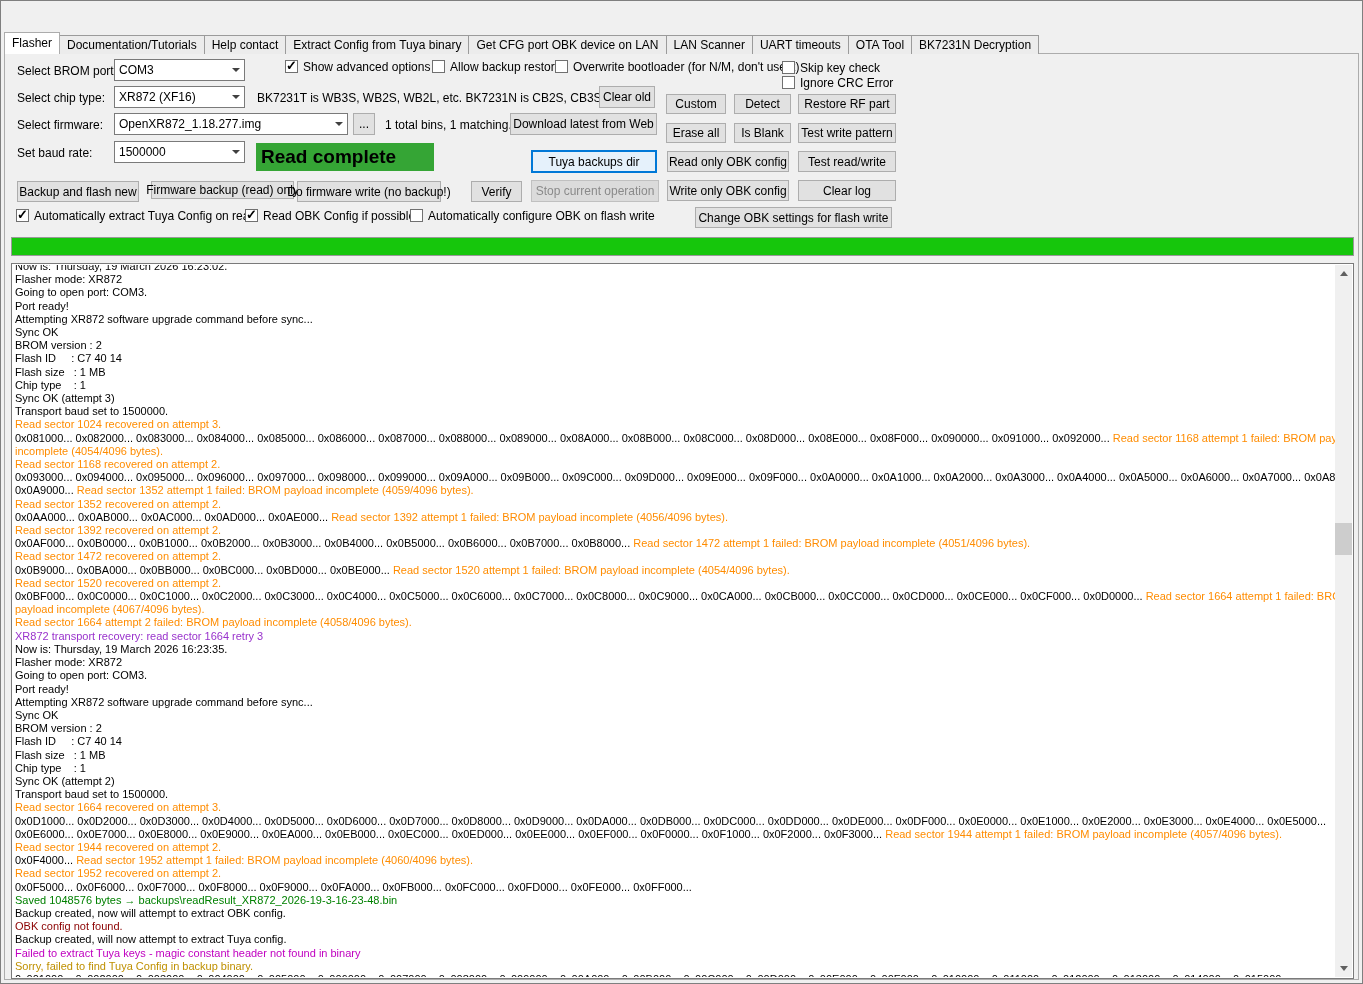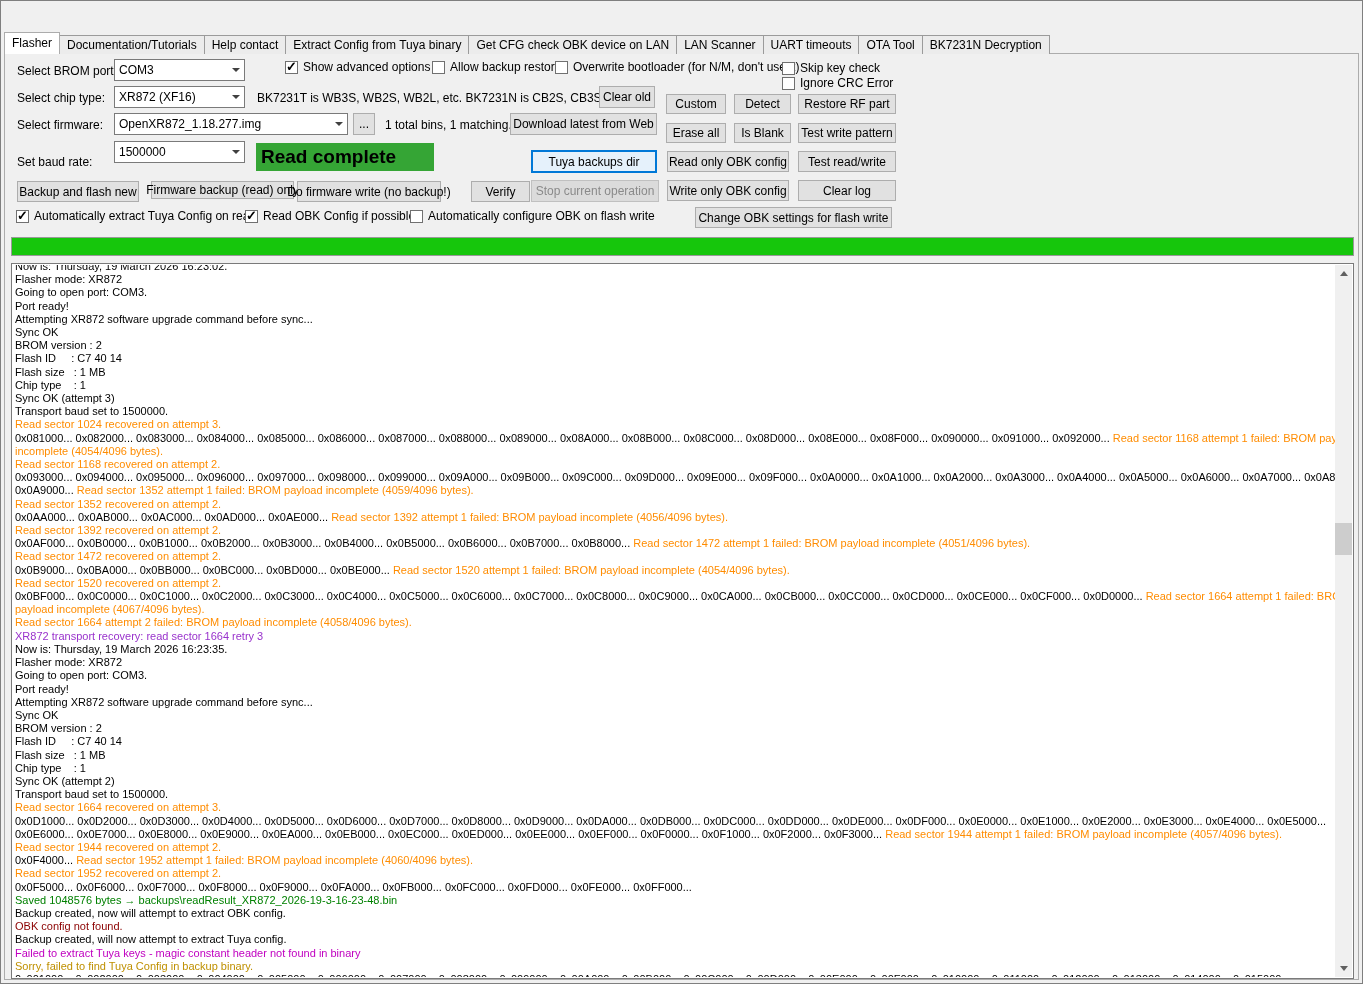--- a/index.html
+++ b/index.html
@@ -37,21 +37,21 @@
          background:#E1E1E1; border:1px solid #ADADAD; box-sizing:border-box;
          font-size:12px; color:#000; white-space:nowrap; z-index:6; cursor:default; }
   .btn.focused { border:2px solid #0078D7; background:#E5F1FB; }
   .btn.disabled { background:#DBDBDB; border-color:#C0C0C0; color:#8A8A8A; }
   .combo { position:absolute; background:#FFFFFF; border:1px solid #7A7A7A; box-sizing:border-box;
            display:flex; align-items:center; font-size:12px; color:#000; padding-left:4px; z-index:6; }
   .combo-text { white-space:nowrap; overflow:hidden; }
   .arrow-zone { margin-left:auto; width:17px; height:100%; display:flex; align-items:center; justify-content:center; }
   .arrow-zone::after { content:""; width:0; height:0; border-left:4px solid transparent;
            border-right:4px solid transparent; border-top:4px solid #404040; }
-  .checkbox { position:absolute; display:flex; align-items:center; font-size:12px; color:#000;
+  .checkbox { position:absolute; display:flex; font-size:12px; color:#000;
               white-space:nowrap; z-index:6; }
   .checkbox .box { width:13px; height:13px; background:#FFFFFF; border:1px solid #707070;
               box-sizing:border-box; margin-right:5px; position:relative; flex:none; }
   .checkbox .box::after { content:"✓"; position:absolute; left:0px; top:-3px; font-size:13px;
               font-weight:bold; color:#000; visibility:hidden; }
   .checkbox[data-checked="true"] .box::after { visibility:visible; }
 
   .status-label { position:absolute; display:flex; align-items:center; padding-left:5px;
               font-size:19px; font-weight:bold; color:#000; z-index:6; }
 
@@ -81,21 +81,21 @@
 <body>
 
 <div class="window">
 
 
   <div class="tabbar">
       <div class="tab active">Flasher</div>
       <div class="tab">Documentation/Tutorials</div>
       <div class="tab">Help contact</div>
       <div class="tab">Extract Config from Tuya binary</div>
-      <div class="tab">Get CFG check OBK device on LAN</div>
+      <div class="tab">Get CFG port OBK device on LAN</div>
       <div class="tab">LAN Scanner</div>
       <div class="tab">UART timeouts</div>
       <div class="tab">OTA Tool</div>
       <div class="tab">BK7231N Decryption</div>
     </div>
   <div class="tabpage"></div>
 
   <div class="lbl" style="left:16px;top:63px;">Select BROM port:</div>
   <div class="combo" style="left:113px;top:58px;width:131px;height:22px;">
     <span class="combo-text">COM3</span>
@@ -138,34 +138,34 @@
     <span class="combo-text">OpenXR872_1.18.277.img</span>
     <span class="arrow-zone"></span>
   </div>
   <div class="btn" style="left:352px;top:112px;width:22px;height:22px;">...</div>
   <div class="lbl" style="left:384px;top:117px;">1 total bins, 1 matching.</div>
   <div class="btn" style="left:509px;top:112px;width:147px;height:22px;">Download latest from Web</div>
   <div class="btn" style="left:665px;top:122px;width:60px;height:20px;">Erase all</div>
   <div class="btn" style="left:733px;top:122px;width:57px;height:20px;">Is Blank</div>
   <div class="btn" style="left:797px;top:122px;width:98px;height:20px;">Test write pattern</div>
 
-  <div class="lbl" style="left:16px;top:154px;text-align:right;">Set baud rate:</div>
+  <div class="lbl" style="left:16px;top:145px;text-align:right;">Set baud rate:</div>
   <div class="combo" style="left:113px;top:140px;width:131px;height:22px;">
     <span class="combo-text">1500000</span>
     <span class="arrow-zone"></span>
   </div>
   <div class="status-label" style="left: 255px; top: 142px; width: 173px; height: 28px; background: rgb(53, 165, 53);">Read complete</div>
   <div class="btn focused" style="left:530px;top:149px;width:126px;height:23px;">Tuya backups dir</div>
   <div class="btn" style="left:666px;top:150px;width:122px;height:21px;">Read only OBK config</div>
   <div class="btn" style="left:797px;top:150px;width:98px;height:21px;">Test read/write</div>
 
   <div class="btn" style="left:16px;top:180px;width:122px;height:21px;">Backup and flash new</div>
   <div class="btn" style="left:150px;top:180px;width:143px;height:18px;">Firmware backup (read) only</div>
   <div class="btn" style="left:296px;top:180px;width:144px;height:21px;">Do firmware write (no backup!)</div>
-  <div class="btn" style="left:470px;top:180px;width:59px;height:21px;">Verify</div>
+  <div class="btn" style="left:470px;top:180px;width:51px;height:21px;">Verify</div>
   <div class="btn disabled" style="left:530px;top:179px;width:128px;height:22px;">Stop current operation</div>
   <div class="btn" style="left:666px;top:179px;width:122px;height:21px;">Write only OBK config</div>
   <div class="btn" style="left:797px;top:179px;width:98px;height:21px;">Clear log</div>
 
   <label class="checkbox" style="left:15px;top:208px;" data-checked="true">
     <span class="box"></span>
     <span>Automatically extract Tuya Config on read</span>
   </label>
   <label class="checkbox" style="left:244px;top:208px;" data-checked="true">
     <span class="box"></span>

